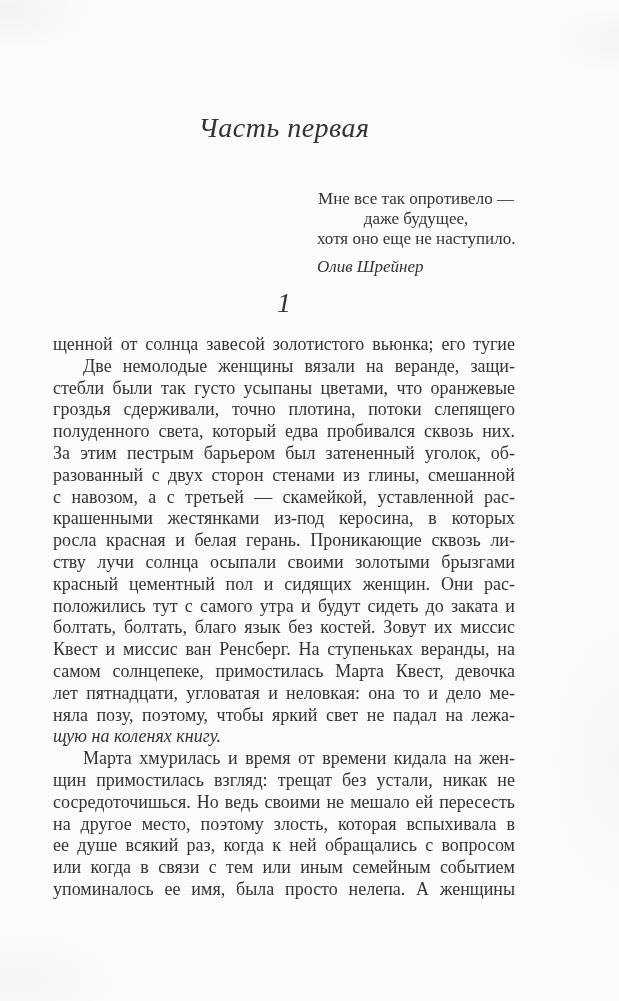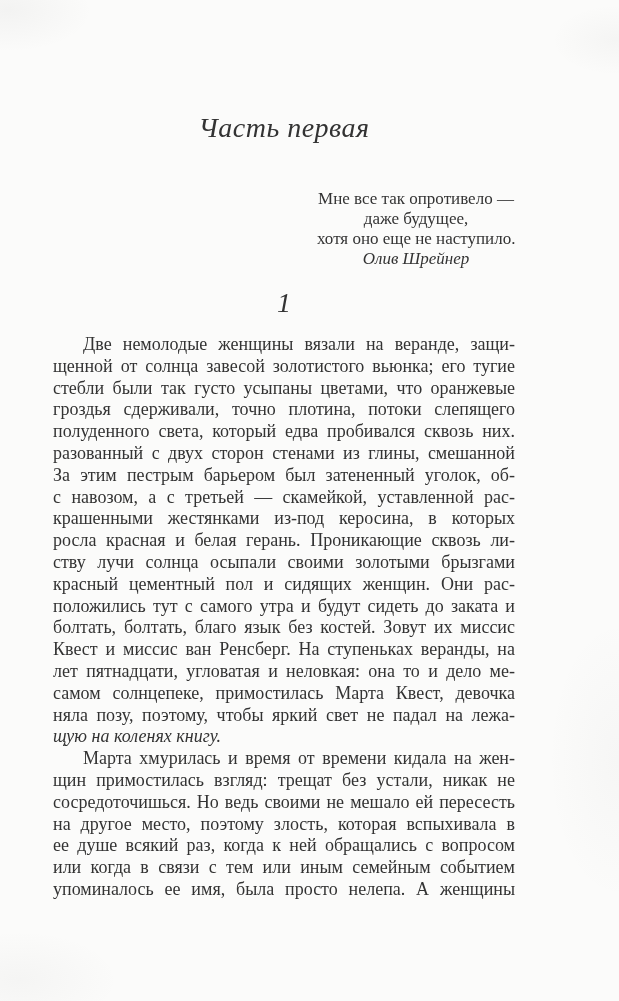--- a/index.html
+++ b/index.html
@@ -42,21 +42,22 @@
     left: 317px;
     width: 198px;
     font-size: 17px;
     line-height: 20px;
   }
   .epigraph-line {
     text-align: center;
     white-space: nowrap;
   }
   .epigraph-attribution {
-    text-align: center;
+    margin-top: 8px;
+    text-align: left;
     font-style: italic;
     font-size: 17px;
   }
 
   .chapter-number {
     position: absolute;
     top: 288px;
     left: 53px;
     width: 462px;
     text-align: center;
@@ -99,37 +100,37 @@
         <div class="epigraph-line">даже будущее,</div>
         <div class="epigraph-line">хотя оно еще не наступило.</div>
       </div>
     <div class="epigraph-attribution">Олив Шрейнер</div>
   </div>
 
   <div class="chapter-number">1</div>
 
   <div class="body-text" id="body-text">
       <div class="para">
+        <div class="line">щенной от солнца завесой золотистого вьюнка; его тугие</div>
         <div class="line first">Две немолодые женщины вязали на веранде, защи-</div>
-        <div class="line">щенной от солнца завесой золотистого вьюнка; его тугие</div>
         <div class="line">стебли были так густо усыпаны цветами, что оранжевые</div>
         <div class="line">гроздья сдерживали, точно плотина, потоки слепящего</div>
         <div class="line">полуденного света, который едва пробивался сквозь них.</div>
+        <div class="line">За этим пестрым барьером был затененный уголок, об-</div>
         <div class="line">разованный с двух сторон стенами из глины, смешанной</div>
-        <div class="line">За этим пестрым барьером был затененный уголок, об-</div>
         <div class="line">с навозом, а с третьей — скамейкой, уставленной рас-</div>
         <div class="line">крашенными жестянками из-под керосина, в которых</div>
         <div class="line">росла красная и белая герань. Проникающие сквозь ли-</div>
         <div class="line">ству лучи солнца осыпали своими золотыми брызгами</div>
         <div class="line">красный цементный пол и сидящих женщин. Они рас-</div>
         <div class="line">положились тут с самого утра и будут сидеть до заката и</div>
         <div class="line">болтать, болтать, благо язык без костей. Зовут их миссис</div>
         <div class="line">Квест и миссис ван Ренсберг. На ступеньках веранды, на</div>
+        <div class="line">самом солнцепеке, примостилась Марта Квест, девочка</div>
         <div class="line">лет пятнадцати, угловатая и неловкая: она то и дело ме-</div>
-        <div class="line">самом солнцепеке, примостилась Марта Квест, девочка</div>
         <div class="line">няла позу, поэтому, чтобы яркий свет не падал на лежа-</div>
         <div class="line last-left">щую на коленях книгу.</div>
       </div>
       <div class="para">
         <div class="line first">Марта хмурилась и время от времени кидала на жен-</div>
         <div class="line">щин примостилась взгляд: трещат без устали, никак не</div>
         <div class="line">сосредоточишься. Но ведь своими не мешало ей пересесть</div>
         <div class="line">на другое место, поэтому злость, которая вспыхивала в</div>
         <div class="line">ее душе всякий раз, когда к ней обращались с вопросом</div>
         <div class="line">или когда в связи с тем или иным семейным событием</div>

